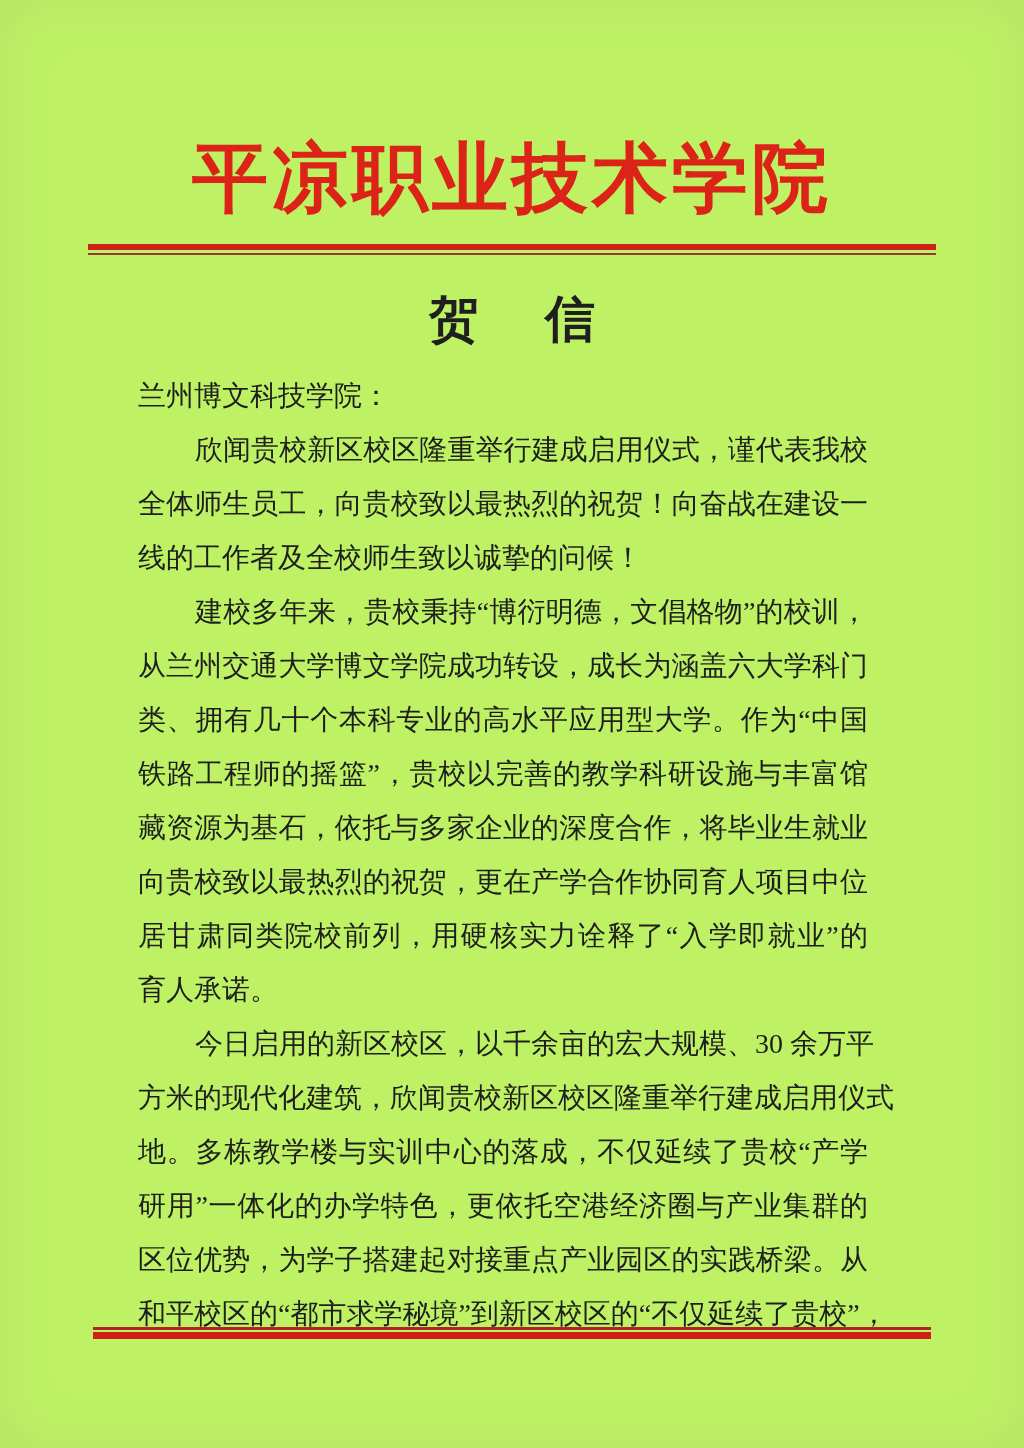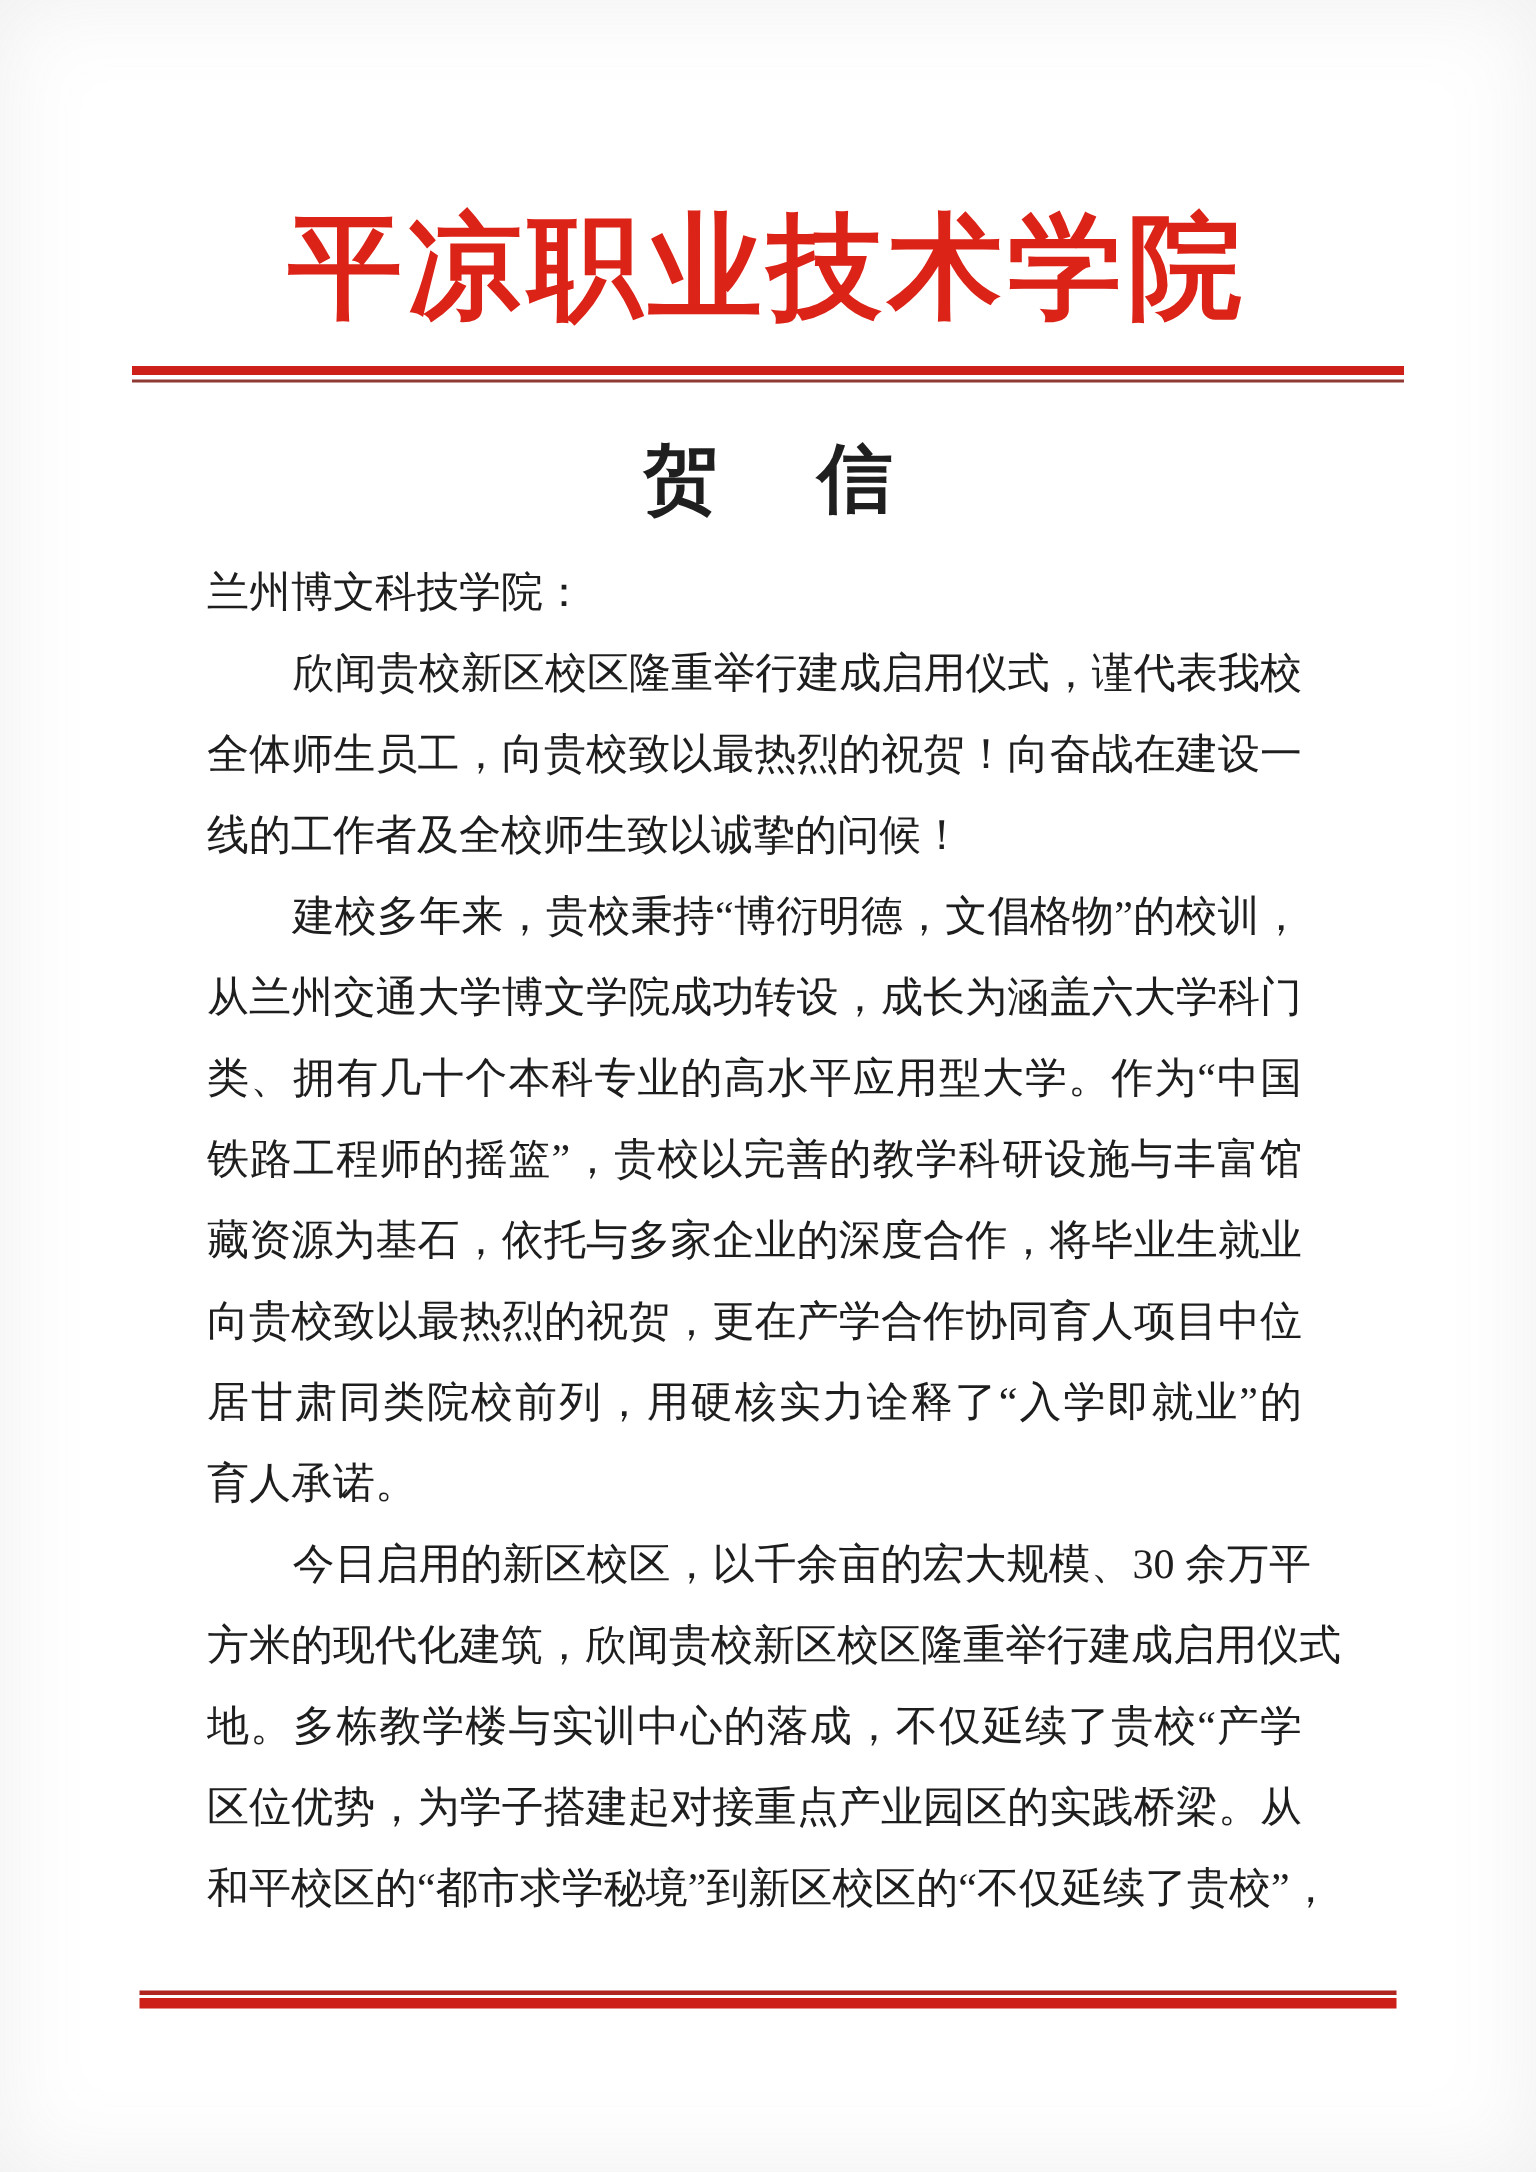--- a/index.html
+++ b/index.html
@@ -5,21 +5,21 @@
   html, body {
     margin: 0;
     padding: 0;
     background: #e9e9e7;
   }
   .page {
     position: relative;
     width: 1024px;
     height: 1448px;
     margin: 0 auto;
-    background: #ffffff;
+    background: #bef264;
     overflow: hidden;
     box-shadow: inset 0 0 60px rgba(120,120,120,0.12);
     font-family: "Liberation Serif", "DejaVu Serif", serif;
   }
   
   .school-title {
     position: absolute;
     top: 128px;
     left: 0;
     width: 100%;
@@ -127,20 +127,21 @@
       <div class="line">从兰州交通大学博文学院成功转设，成长为涵盖六大学科门</div>
       <div class="line">类、拥有几十个本科专业的高水平应用型大学。作为“中国</div>
       <div class="line">铁路工程师的摇篮”，贵校以完善的教学科研设施与丰富馆</div>
       <div class="line">藏资源为基石，依托与多家企业的深度合作，将毕业生就业</div>
       <div class="line">向贵校致以最热烈的祝贺，更在产学合作协同育人项目中位</div>
       <div class="line">居甘肃同类院校前列，用硬核实力诠释了“入学即就业”的</div>
       <div class="line flush">育人承诺。</div>
       <div class="line indent">今日启用的新区校区，以千余亩的宏大规模、30 余万平</div>
       <div class="line">方米的现代化建筑，欣闻贵校新区校区隆重举行建成启用仪式</div>
       <div class="line">地。多栋教学楼与实训中心的落成，不仅延续了贵校“产学</div>
+      <div class="line">研用”一体化的办学特色，更依托空港经济圈与产业集群的</div>
       <div class="line">区位优势，为学子搭建起对接重点产业园区的实践桥梁。从</div>
       <div class="line">和平校区的“都市求学秘境”到新区校区的“不仅延续了贵校”，</div>
     </div>
 
   <div class="footer-rule">
     <div class="rule-thin"></div>
     <div class="rule-gap"></div>
     <div class="rule-thick"></div>
   </div>
 

